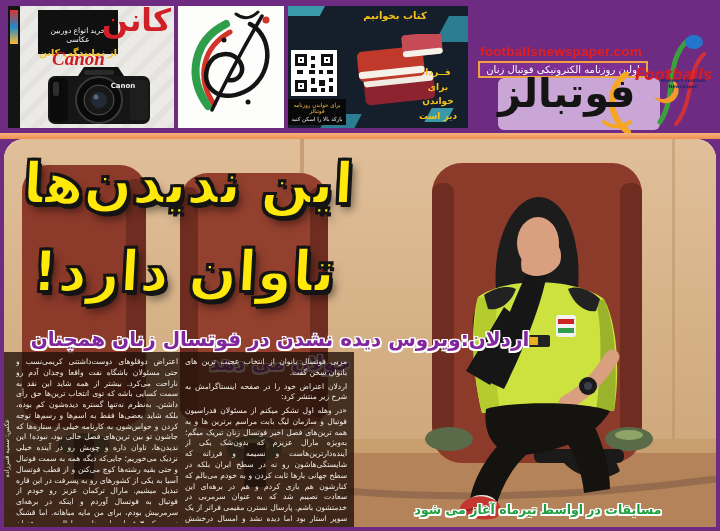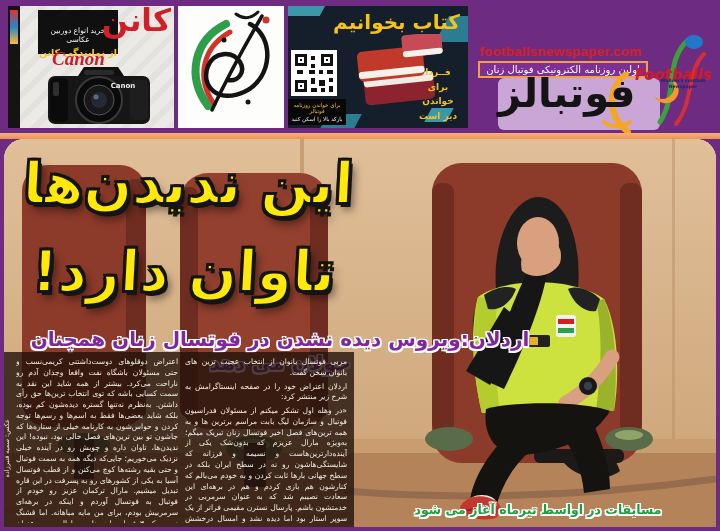--- a/index.html
+++ b/index.html
@@ -18,21 +18,21 @@
   .canon-camera{position:absolute;left:18px;top:56px;}
   
   .emblem{left:178px;width:106px;background:#fdfdfb;}
   
   .book-ad{left:288px;width:180px;background:#141f2b;}
   .teal{position:absolute;background:#2c7d92;transform:skewX(-28deg);}
   .teal.t1{left:-10px;top:-6px;width:46px;height:16px;background:#3a98a8;}
   .teal.t2{right:-14px;top:10px;width:40px;height:26px;}
   .teal.t3{left:34px;bottom:-8px;width:34px;height:22px;}
   .teal.t4{right:18px;bottom:6px;width:22px;height:14px;background:#3a98a8;}
-  .book-title{position:absolute;right:8px;top:4px;width:130px;direction:rtl;text-align:right;font-size:20px;font-weight:bold;color:#f6c21a;}
+  .book-title{position:absolute;right:8px;top:4px;width:130px;direction:rtl;text-align:center;font-size:10px;font-weight:bold;color:#f6c21a;}
   .book-img{position:absolute;left:62px;top:28px;}
   .book-slogan{position:absolute;right:4px;bottom:5px;width:52px;direction:rtl;text-align:center;font-size:9px;font-weight:bold;color:#f6c21a;line-height:1.6;}
   .qr-box{position:absolute;left:3px;top:44px;width:46px;height:46px;background:#fff;padding:2px;box-sizing:border-box;}
   .qr-caption{position:absolute;left:0px;top:93px;width:58px;height:26px;background:#080808;direction:rtl;text-align:center;padding-top:3px;box-sizing:border-box;}
   .qr-caption .c1{font-size:5.5px;color:#f0c040;}
   .qr-caption .c2{font-size:5.5px;color:#eee;margin-top:2px;}
   
   .mast{position:absolute;left:472px;top:4px;width:244px;height:130px;}
   .dates{position:absolute;right:88px;top:6px;width:148px;direction:rtl;text-align:right;font-size:9.5px;color:#2a2a5e;line-height:1.55;}
   .site-url{position:absolute;left:8px;top:40px;font-size:13.5px;font-weight:bold;color:#e02020;font-family:"Liberation Sans",sans-serif;letter-spacing:.2px;}

